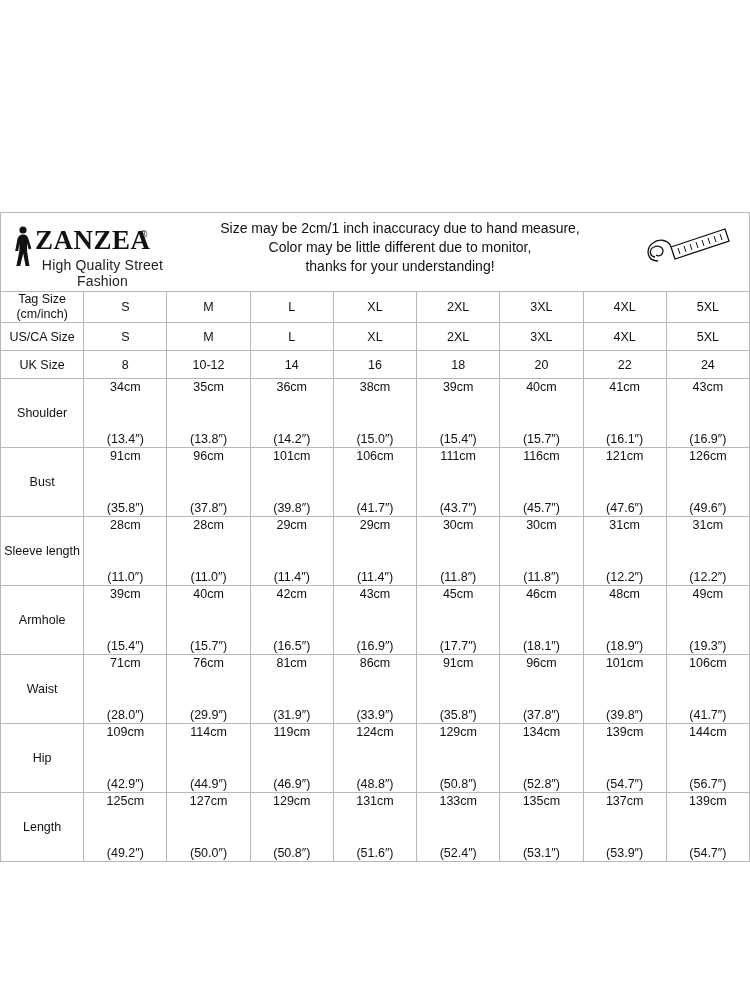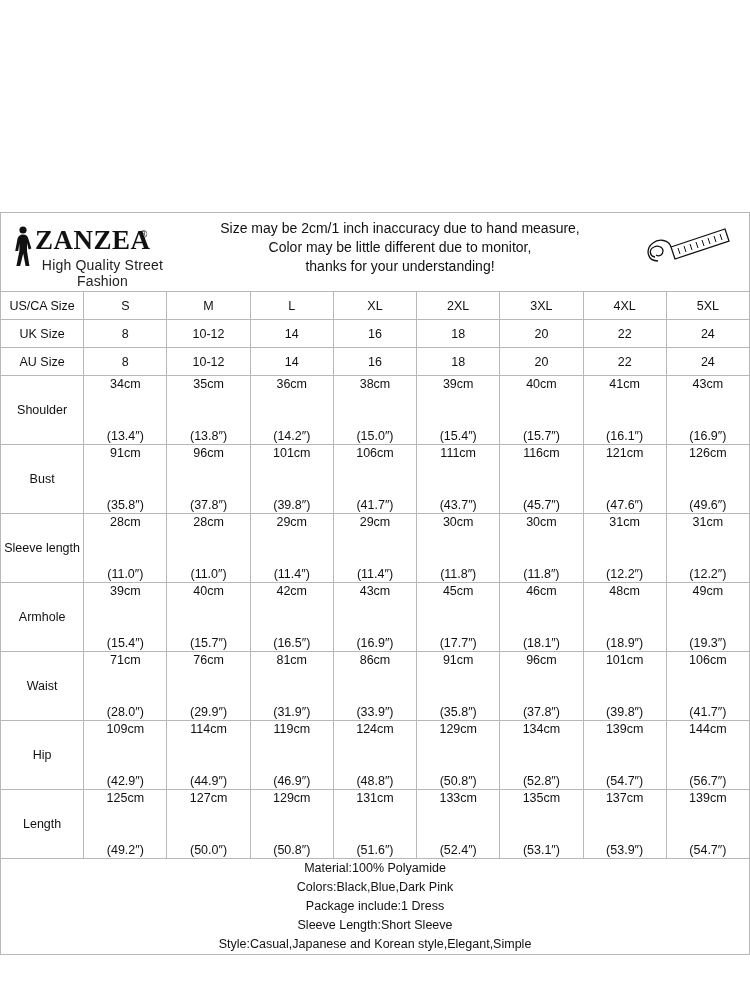--- a/index.html
+++ b/index.html
@@ -169,20 +169,34 @@
                 <path d="M79 25 L77 19"></path>
                 <path d="M85 23 L83 17"></path>
                 <path d="M91 21 L89 15"></path>
                 <path d="M97 19 L95 13"></path>
               </g>
             </svg>
           </div>
         </td>
       </tr>
 
+      <tr>
+        <td class="row-label two-line" style="width:108px">
+          <div>Tag Size</div>
+          <div>(cm/inch)</div>
+        </td>
+        <td class="size">S</td>
+        <td class="size">M</td>
+        <td class="size">L</td>
+        <td class="size">XL</td>
+        <td class="size">2XL</td>
+        <td class="size">3XL</td>
+        <td class="size">4XL</td>
+        <td class="size">5XL</td>
+      </tr>
 
       <tr>
         <td class="row-label">US/CA Size</td>
         <td class="size">S</td>
         <td class="size">M</td>
         <td class="size">L</td>
         <td class="size">XL</td>
         <td class="size">2XL</td>
         <td class="size">3XL</td>
         <td class="size">4XL</td>
@@ -194,31 +208,20 @@
         <td class="size">8</td>
         <td class="size">10-12</td>
         <td class="size">14</td>
         <td class="size">16</td>
         <td class="size">18</td>
         <td class="size">20</td>
         <td class="size">22</td>
         <td class="size">24</td>
       </tr>
 
-      <tr>
-        <td class="row-label">AU Size</td>
-        <td class="size">8</td>
-        <td class="size">10-12</td>
-        <td class="size">14</td>
-        <td class="size">16</td>
-        <td class="size">18</td>
-        <td class="size">20</td>
-        <td class="size">22</td>
-        <td class="size">24</td>
-      </tr>
 
       <tr>
         <td class="row-label">Shoulder</td>
         <td class="val">
           <span class="cm">34cm</span>
           <span class="inch">(13.4″)</span>
         </td>
         <td class="val">
           <span class="cm">35cm</span>
           <span class="inch">(13.8″)</span>
@@ -458,24 +461,15 @@
         <td class="val">
           <span class="cm">137cm</span>
           <span class="inch">(53.9″)</span>
         </td>
         <td class="val">
           <span class="cm">139cm</span>
           <span class="inch">(54.7″)</span>
         </td>
       </tr>
 
-      <tr>
-        <td class="footer-cell" colspan="9">
-          <div>Material:100% Polyamide</div>
-          <div>Colors:Black,Blue,Dark Pink</div>
-          <div>Package include:1 Dress</div>
-          <div>Sleeve Length:Short Sleeve</div>
-          <div>Style:Casual,Japanese and Korean style,Elegant,Simple</div>
-        </td>
-      </tr>
     </tbody>
   </table>
 </div>
 
 </body></html>

